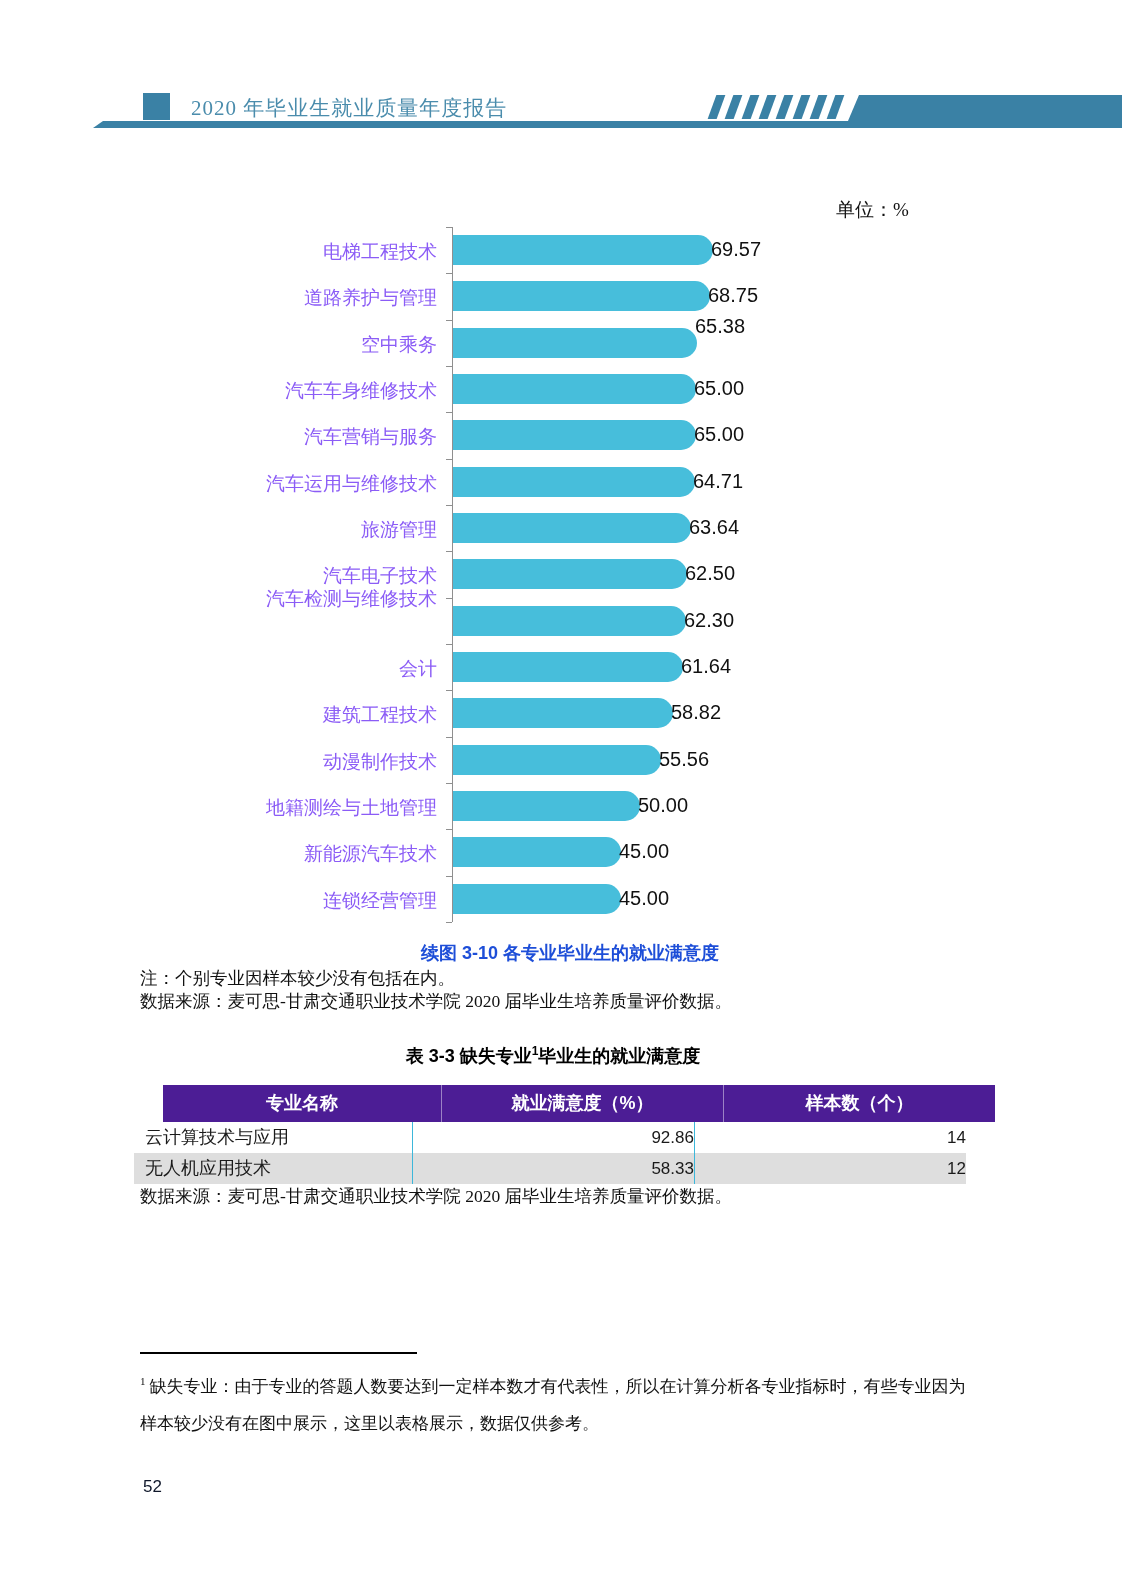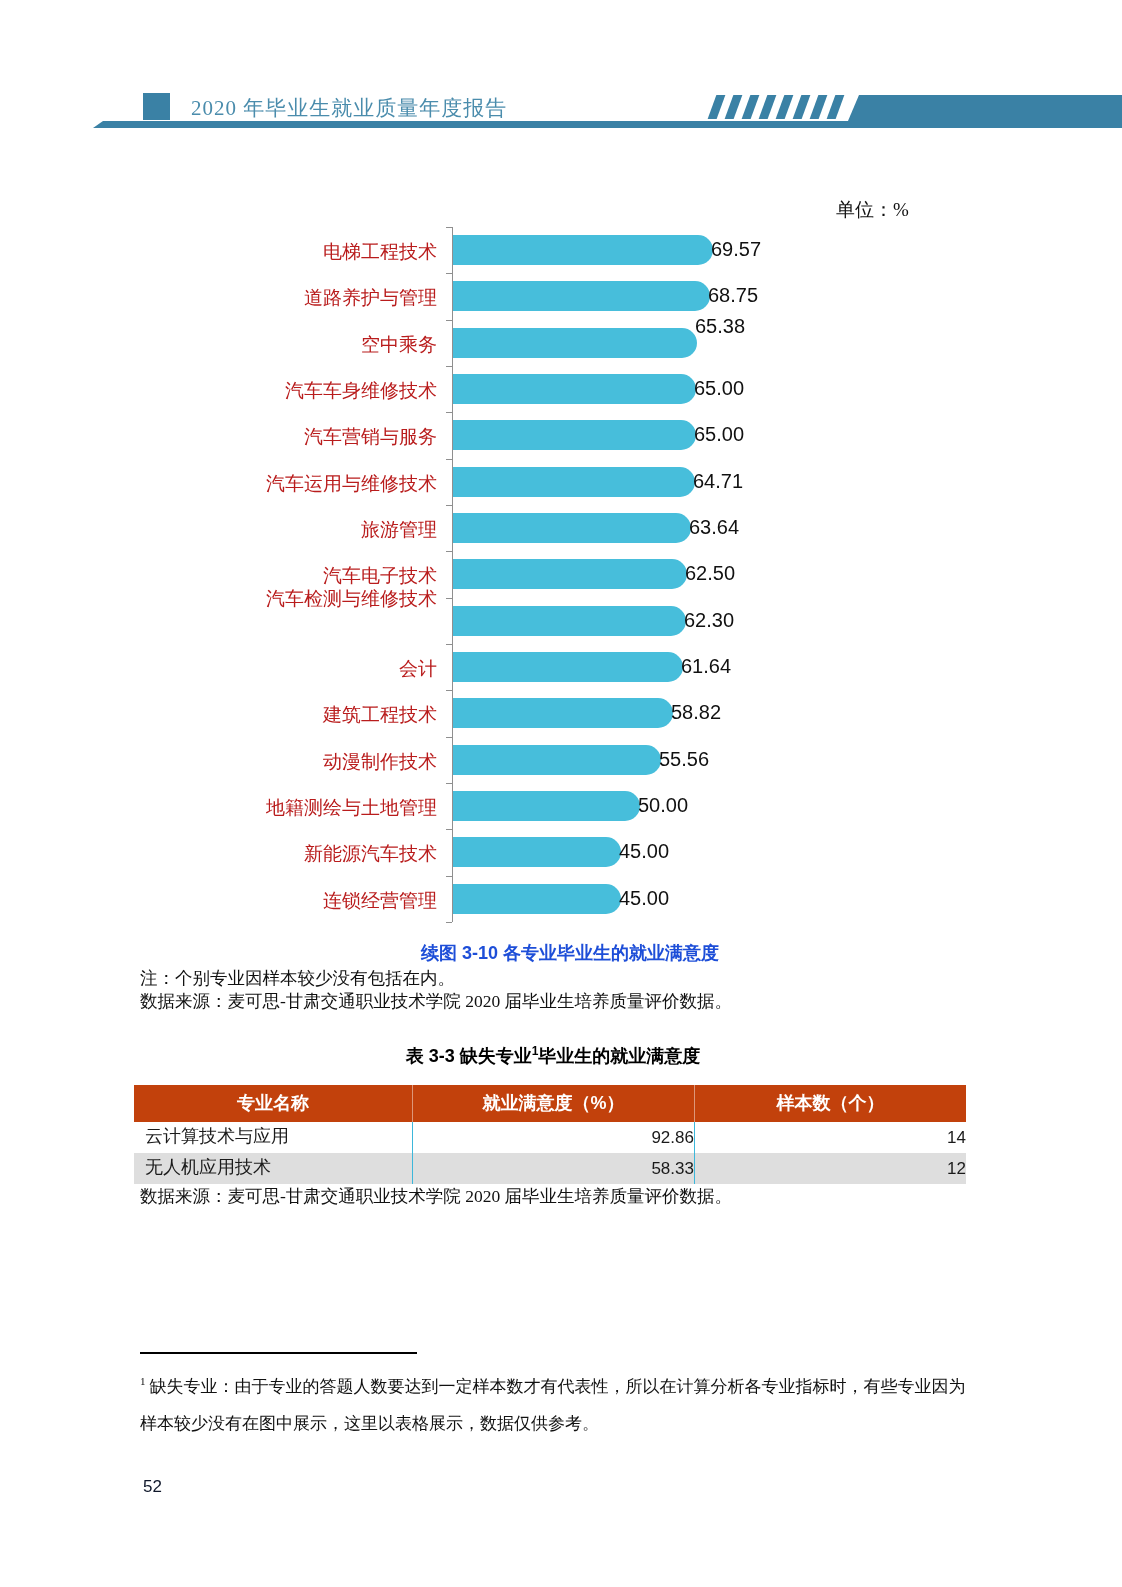--- a/index.html
+++ b/index.html
@@ -36,21 +36,21 @@
   
   .unit-label{
     position:absolute;left:836px;top:197px;font-size:19px;color:#111;
     font-family:"Liberation Serif","DejaVu Serif",serif;white-space:nowrap;
   }
   .chart{position:absolute;left:0;top:0;width:1122px;height:0;}
   .axis-line{position:absolute;left:452px;top:227px;width:1px;height:695px;background:#8f8f8f;}
   .axis-tick{position:absolute;width:6px;height:1px;background:#8f8f8f;}
   .crow-label{
     position:absolute;left:120px;width:317px;text-align:right;
-    font-size:19px;color:#b91c1c;white-space:nowrap;
+    font-size:19px;color:#8b5cf6;white-space:nowrap;
     font-family:"Liberation Serif","DejaVu Serif",serif;
   }
   .crow-bar{position:absolute;height:30px;border-radius:0 15px 15px 0;}
   .crow-val{
     position:absolute;font-size:20px;color:#111;white-space:nowrap;
     font-family:"Liberation Sans","DejaVu Sans",sans-serif;
   }
   
   .chart-caption{
     position:absolute;left:140px;top:941px;width:860px;text-align:center;
@@ -60,33 +60,33 @@
   .note-line{position:absolute;left:140px;font-size:17.5px;color:#111;white-space:nowrap;}
   
   .table-title{
     position:absolute;left:140px;top:1044px;width:826px;text-align:center;
     font-size:18px;font-weight:bold;color:#000;
     font-family:"Liberation Sans","DejaVu Sans",sans-serif;
   }
   .table-title sup{font-size:12px;}
   .dtable{position:absolute;left:134px;top:1085px;width:832px;}
   .dtable .trow{display:flex;width:100%;}
-  .dtable .thead{height:37px;background:#c2410c;}
+  .dtable .thead{height:37px;background:#4c1d95;margin-left:29px;}
   .dtable .thead .tcell{
     color:#fff;font-weight:bold;font-size:18px;line-height:37px;text-align:center;
     font-family:"Liberation Sans","DejaVu Sans",sans-serif;
   }
   .dtable .tbody-row{height:31px;}
   .dtable .tbody-row .tcell{font-size:18px;line-height:31px;}
   .tcell{box-sizing:border-box;}
   .tcell.c1{width:33.4%;}
   .tcell.c2{width:33.9%;border-left:1px solid #3DB7DA;}
   .tcell.c3{width:32.7%;border-left:1px solid #3DB7DA;}
   .thead .tcell.c2,.thead .tcell.c3{border-left:1px solid rgba(255,255,255,0.45);}
-  .tbody-row .tcell.c1{text-align:left;padding-left:11px;font-family:Liberation Mono, monospace;}
+  .tbody-row .tcell.c1{text-align:left;padding-left:11px;font-family:Liberation Serif, serif;}
   .tbody-row .tcell.c2,.tbody-row .tcell.c3{
     text-align:right;font-family:"Liberation Sans","DejaVu Sans",sans-serif;font-size:17px;
   }
   .row-alt{background:#DEDEDE;}
   
   .footnote-rule{position:absolute;left:140px;top:1352px;width:277px;height:2px;background:#000;}
   .footnote{
     position:absolute;left:140px;top:1363px;width:830px;
     font-size:17px;line-height:37px;color:#111;
     font-family:"Liberation Serif","DejaVu Serif",serif;

